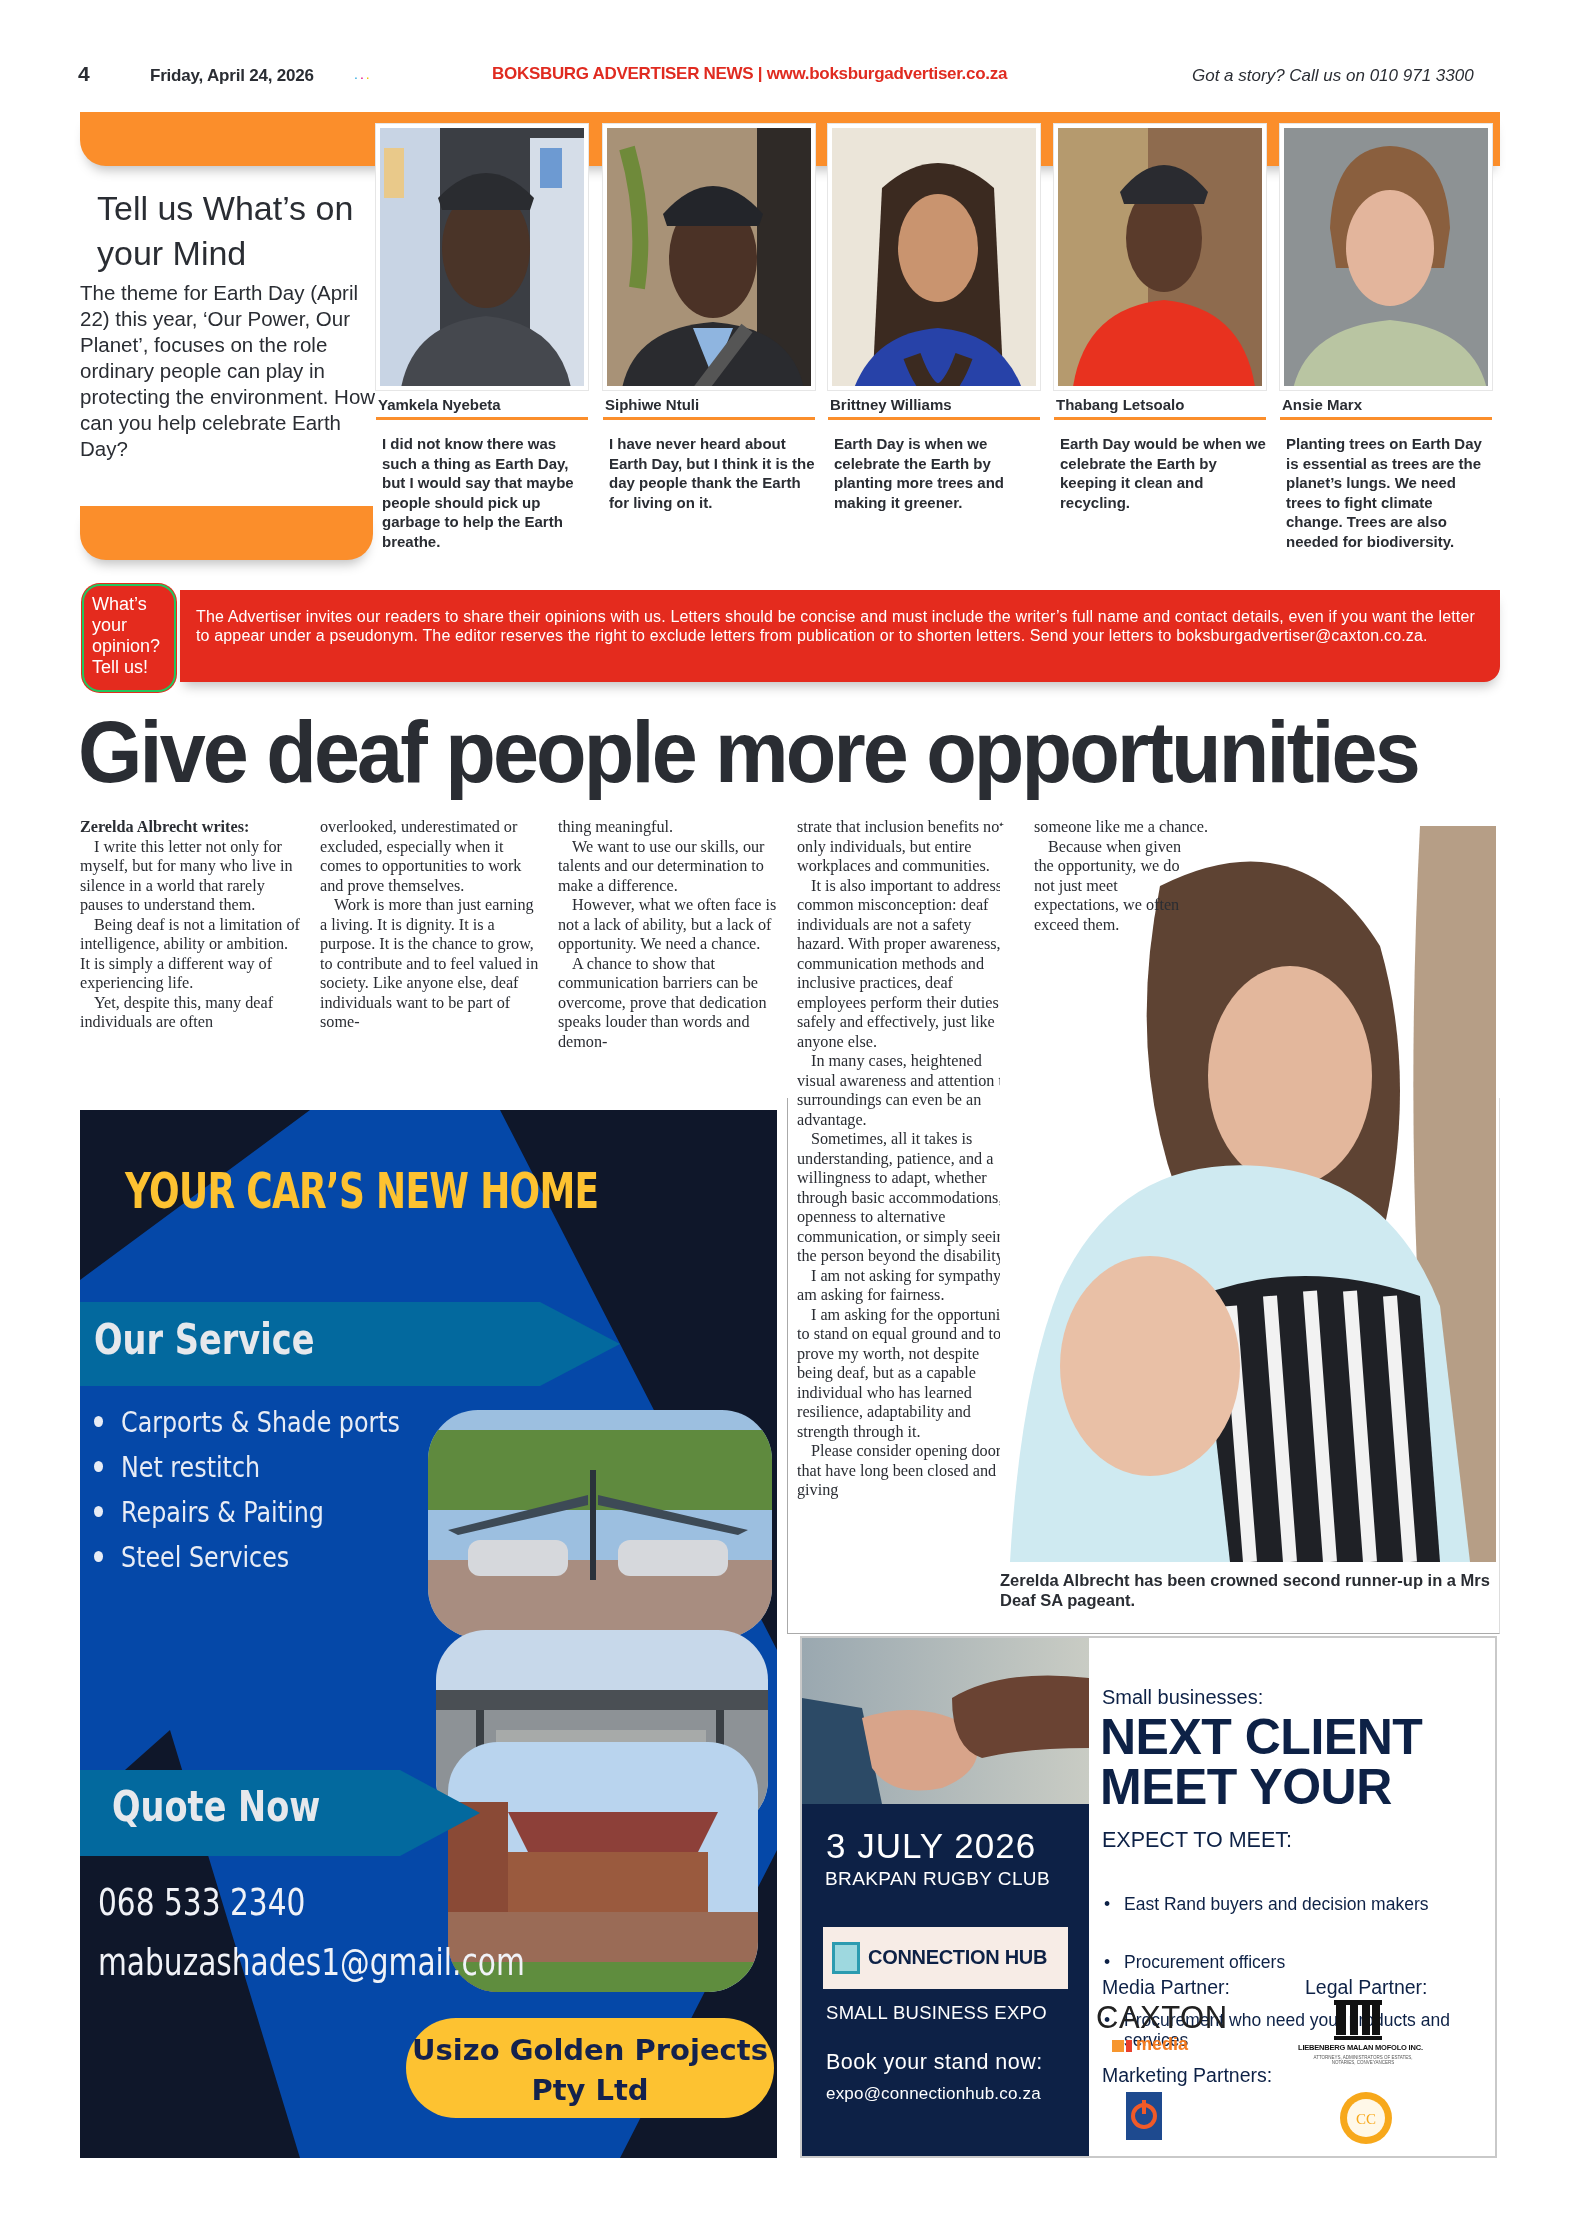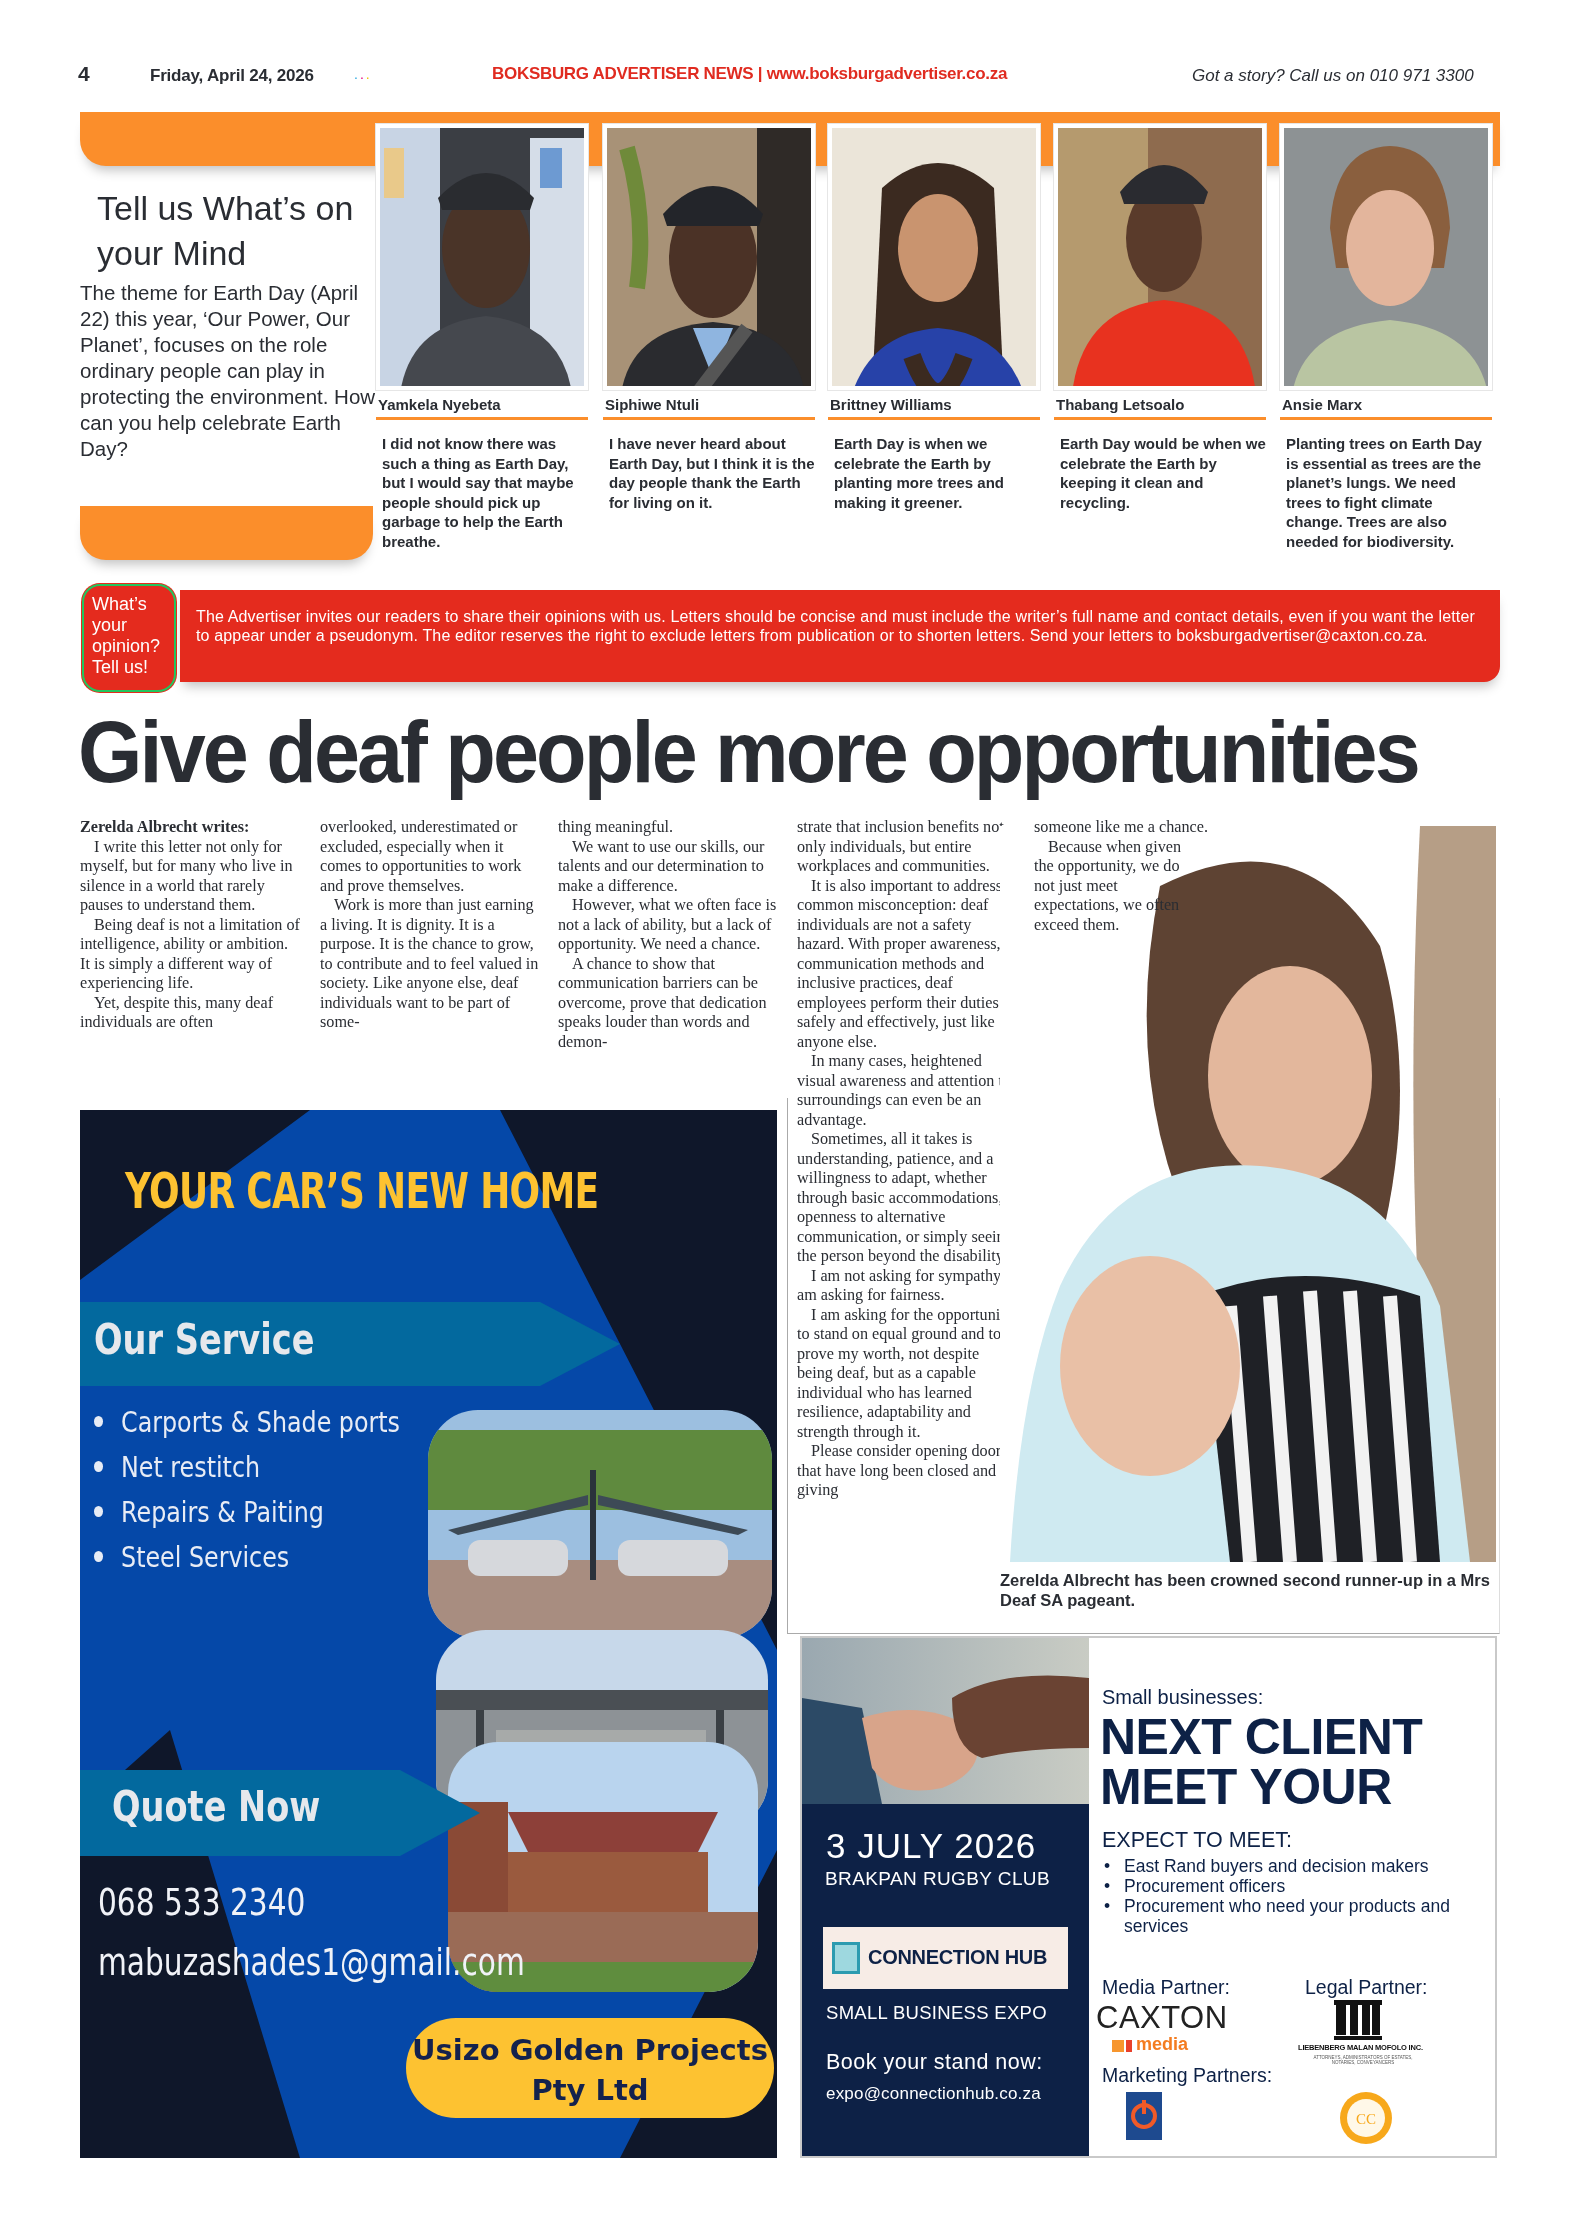--- a/index.html
+++ b/index.html
@@ -73,21 +73,21 @@
   .hub-logo { left: 832px; top: 1942px; width: 28px; height: 32px; border: 3px solid #2c9bb0; background: #9ed8df; }
   .hub-text { left: 868px; top: 1946px; font-size: 20px; font-weight: bold; color: #0d2146; letter-spacing: -0.3px; }
   .expo-sub { left: 826px; top: 2002px; color: #fff; font-size: 18.5px; letter-spacing: 0.3px; }
   .expo-book { left: 826px; top: 2050px; color: #fff; font-size: 21.5px; letter-spacing: 0.5px; }
   .expo-mail { left: 826px; top: 2084px; color: #fff; font-size: 17px; letter-spacing: 0.2px; }
 
   .expo-small { left: 1102px; top: 1686px; font-size: 20px; color: #0d2146; }
   .expo-big { left: 1100px; top: 1712px; font-size: 50px; line-height: 50px; font-weight: bold; color: #0d2146; letter-spacing: -0.5px; }
   .expo-expect { left: 1102px; top: 1828px; font-size: 21.5px; color: #0d2146; }
   .expo-list { left: 1102px; top: 1856px; width: 380px; list-style: none; font-size: 17.5px; line-height: 20px; color: #0d2146; }
-  .expo-list li { padding-left: 22px; position: relative; }
+  .expo-list li { padding-left: 22px; position: relative; margin-top: 38px; }
   .expo-list li::before { content: "•"; position: absolute; left: 2px; top: 0; }
   .expo-media { left: 1102px; top: 1976px; font-size: 19.5px; color: #0d2146; }
   .expo-legal { left: 1305px; top: 1976px; font-size: 19.5px; color: #0d2146; }
   .caxton-word { left: 1096px; top: 2000px; font-size: 31px; color: #222; letter-spacing: 0.5px; }
   .caxton-media { left: 1134px; top: 2034px; font-size: 18px; color: #f47c20; font-weight: bold; }
   .caxton-sq { position: absolute; width: 12px; height: 12px; }
   .expo-mkt { left: 1102px; top: 2064px; font-size: 19.5px; color: #0d2146; }
   .lmm-bars { left: 1334px; top: 2000px; width: 48px; height: 40px; }
   .lmm-text { left: 1298px; top: 2043px; font-size: 7.5px; font-weight: bold; color: #111; letter-spacing: -0.2px; }
   .lmm-sub { left: 1308px; top: 2055px; font-size: 4.5px; color: #555; width: 110px; text-align: center; }

